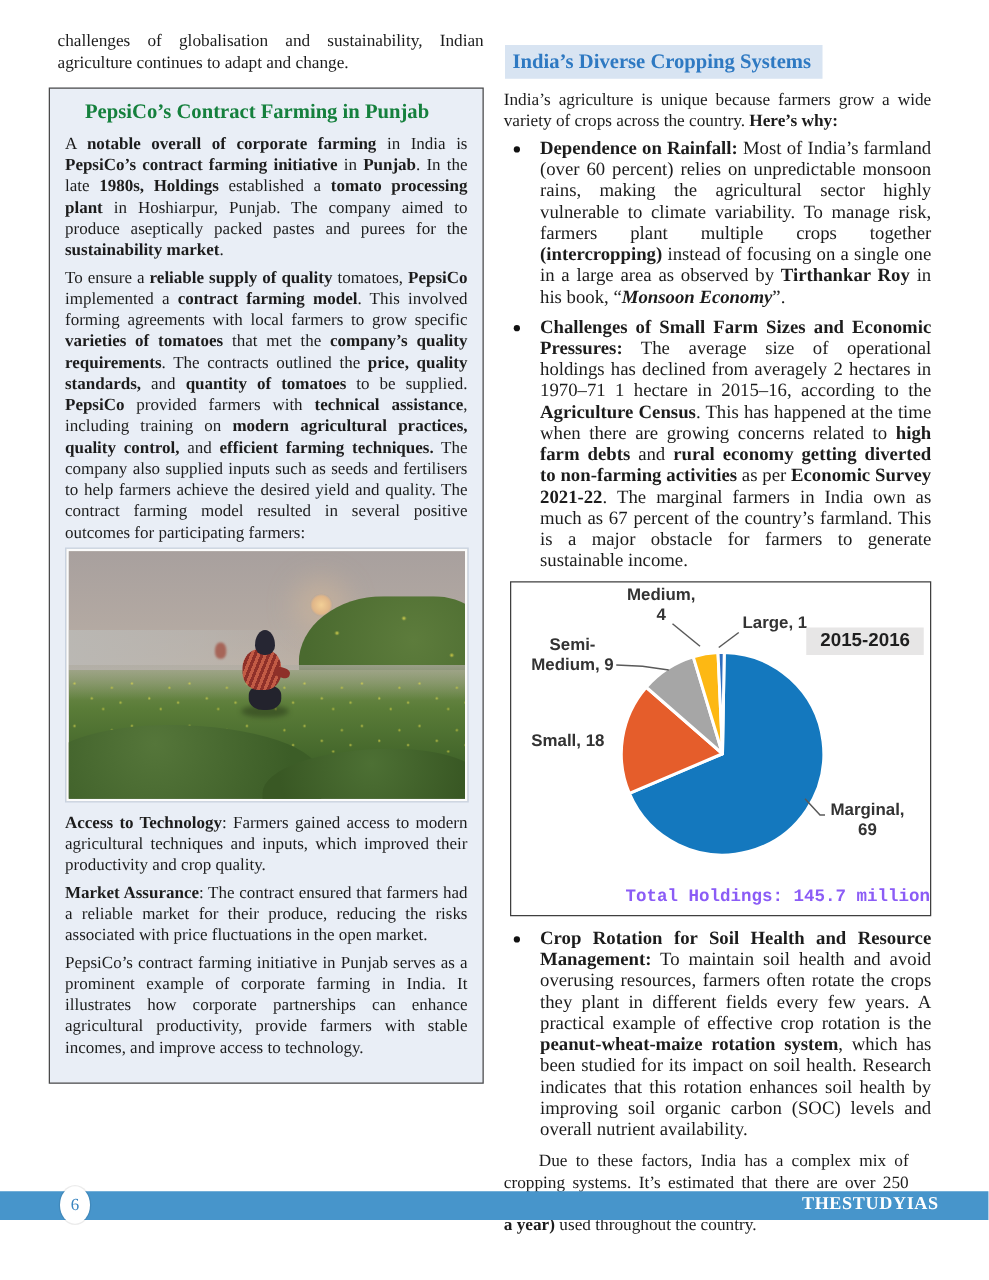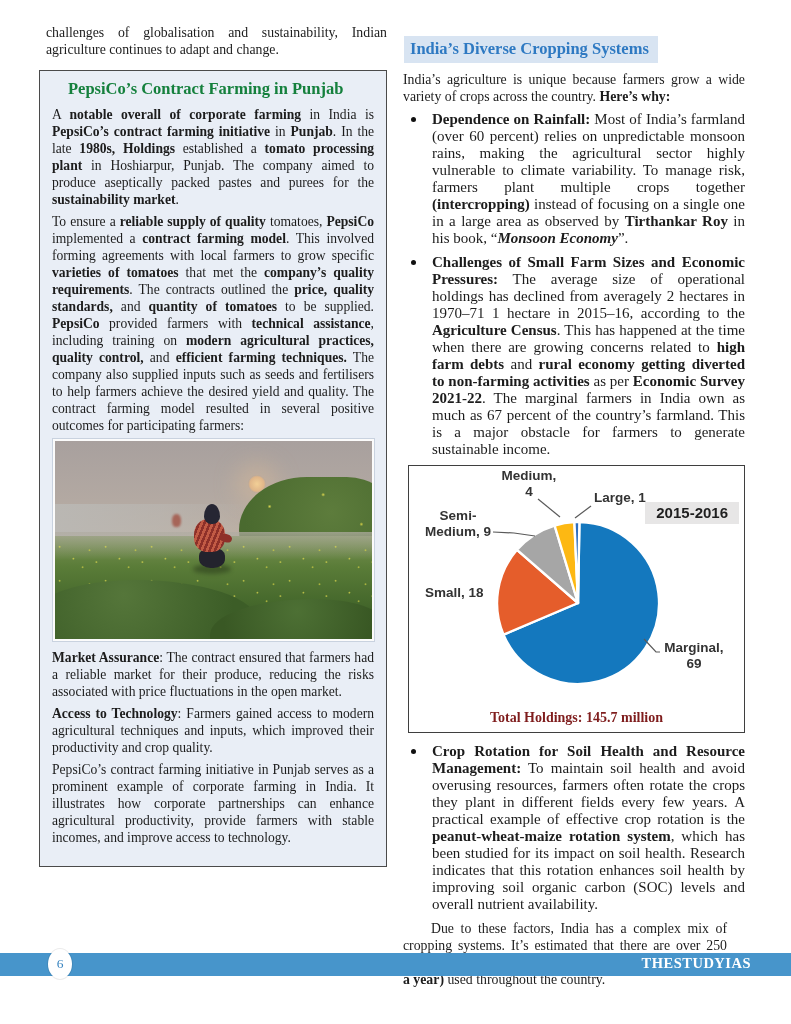--- a/index.html
+++ b/index.html
@@ -82,22 +82,22 @@
   .bullet-item .dot { position:absolute; left:8px; top:6px; width:5px; height:5px;
     border-radius:50%; background:#111; }
   .closing-para { font-size:13.8px; line-height:17px; text-align:justify; text-indent:28px; margin:6px 18px 0 0; }
   
   .chart-box { position:relative; width:335px; height:266px; margin:6px 0 10px 5px;
     border:1.5px solid #3f3f3f; background:#ffffff; box-sizing:content-box; }
   .chart-box svg { position:absolute; left:0; top:0; }
   .chart-title { position:absolute; top:4px; right:5px; background:#e7e6e6; color:#1f1f1f;
     font-family:"Liberation Sans", sans-serif; font-weight:bold; font-size:15px;
     padding:2px 11px 3px 11px;margin-top:32px; }
-  .chart-caption { position:absolute; bottom:6px; left:0; width:100%; text-align:center;
-    color:#7f1d1d; font-family:Liberation Serif, serif; font-weight:bold; font-size:14px; }
+  .chart-caption { position:absolute; bottom:6px; left:0; width:100%; text-align:right;
+    color:#8b5cf6; font-family:Liberation Mono, monospace; font-weight:bold; font-size:14px; }
   
   .footer-bar { position:absolute; left:0; top:953px; width:791px; height:23px; background:#4795cb; }
   .page-circle { position:absolute; left:48px; top:-4px; width:24px; height:30px;
     background:#ffffff; border-radius:50%; box-shadow:0 0 0 1px rgba(0,0,0,0.08);
     display:flex; align-items:center; justify-content:center;
     color:#3a85c0; font-size:13.5px; font-family:"Liberation Serif", serif; }
   .brand { position:absolute; right:40px; top:2px; color:#ffffff; font-weight:bold;
     font-size:14.5px; letter-spacing:0.5px; font-family:"Liberation Serif", serif;margin-left:36px; }
 </style>
 </head>
@@ -126,22 +126,22 @@
           <div class="shadow"></div>
           <div class="legs"></div>
           <div class="torso"></div>
           <div class="arm"></div>
           <div class="hood"></div>
         </div>
         <div class="ph-mound"></div>
         <div class="ph-mound2"></div>
       </div>
 
+      <p><b>Access to Technology</b>: Farmers gained access to modern agricultural techniques and inputs, which improved their productivity and crop quality.</p>
       <p><b>Market Assurance</b>: The contract ensured that farmers had a reliable market for their produce, reducing the risks associated with price fluctuations in the open market.</p>
-      <p><b>Access to Technology</b>: Farmers gained access to modern agricultural techniques and inputs, which improved their productivity and crop quality.</p>
       <p>PepsiCo’s contract farming initiative in Punjab serves as a prominent example of corporate farming in India. It illustrates how corporate partnerships can enhance agricultural productivity, provide farmers with stable incomes, and improve access to technology.</p>
     </div>
   </div>
 
   <div class="right-col">
     <div class="section-heading">India’s Diverse Cropping Systems</div>
     <p class="para">India’s agriculture is unique because farmers grow a wide variety of crops across the country. <b>Here’s why:</b></p>
 
     <div class="bullet-item">
       <span class="dot"></span>

